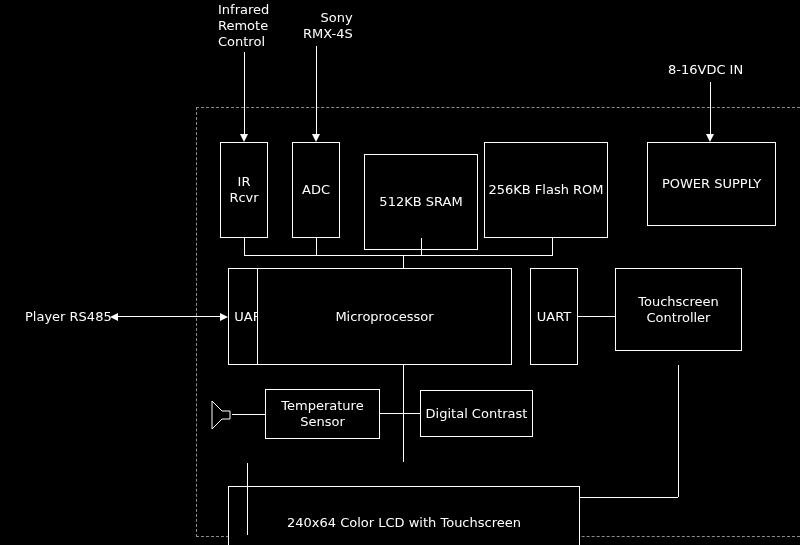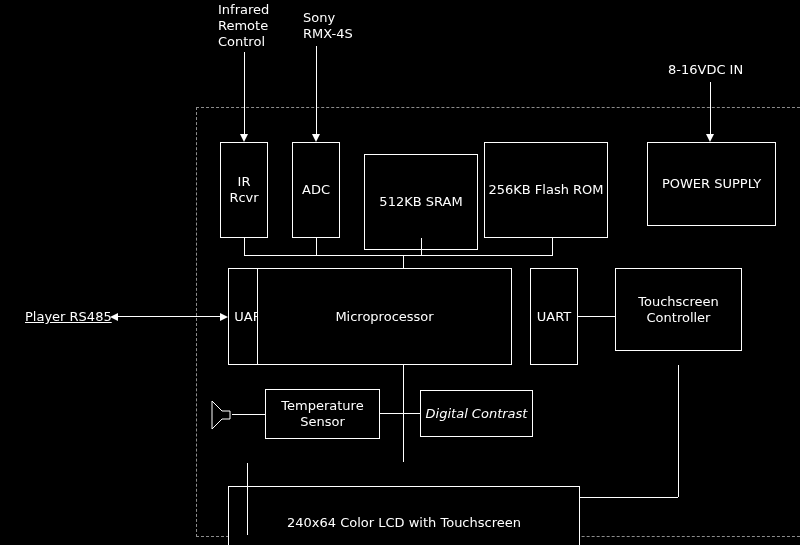--- a/index.html
+++ b/index.html
@@ -24,24 +24,24 @@
 </head>
 <body>
 
 <div id="stage">
 
   <div class="boundary" style="left:196px;top:107px;width:624px;height:430px;"></div>
 
   <div class="lbl" style="left:218px;top:2px;">Infrared
 Remote
 Control</div>
-  <div class="lbl" style="left:303px;top:10px;">Sony
+  <div class="lbl" style="left:303px;top:10px;text-align:right;">Sony
 RMX-4S</div>
   <div class="lbl" style="left:668px;top:62px;">8-16VDC IN</div>
-  <div class="lbl" style="left:25px;top:309px;text-decoration:underline;">Player RS485</div>
+  <div class="lbl" style="left:25px;top:309px;">Player RS485</div>
 
   <div class="vline" style="left:244px;top:52px;height:82px;"></div>
   <div class="ah-down" style="left:240px;top:134px;"></div>
 
   <div class="vline" style="left:316px;top:46px;height:88px;"></div>
   <div class="ah-down" style="left:312px;top:134px;"></div>
 
   <div class="vline" style="left:710px;top:82px;height:52px;"></div>
   <div class="ah-down" style="left:706px;top:134px;"></div>
 
@@ -74,21 +74,21 @@
   <div class="vline" style="left:403px;top:365px;height:97px;"></div>
 
   <svg class="icon" style="left:206px;top:399px;" width="26" height="32" viewBox="0 0 26 32">
     <polygon points="6,2 16,12 24,12 24,20 16,20 6,30" fill="#000" stroke="#fff" stroke-width="1"></polygon>
   </svg>
   <div class="hline" style="left:232px;top:414px;width:33px;"></div>
 
   <div class="box" style="left:265px;top:389px;width:115px;height:50px;">Temperature
 Sensor</div>
   <div class="hline" style="left:380px;top:413px;width:40px;"></div>
-  <div class="box" style="left:420px;top:390px;width:113px;height:47px;font-style:italic;">Digital Contrast</div>
+  <div class="box" style="left:420px;top:390px;width:113px;height:47px;">Digital Contrast</div>
 
   <div class="box" style="left:228px;top:462px;width:352px;height:74px;margin-top:24px;">240x64 Color LCD with Touchscreen</div>
   <div class="vline" style="left:247px;top:463px;height:72px;"></div>
 
   <div class="vline" style="left:678px;top:365px;height:132px;"></div>
   <div class="hline" style="left:580px;top:497px;width:98px;"></div>
 
 </div>
 
 </body></html>

